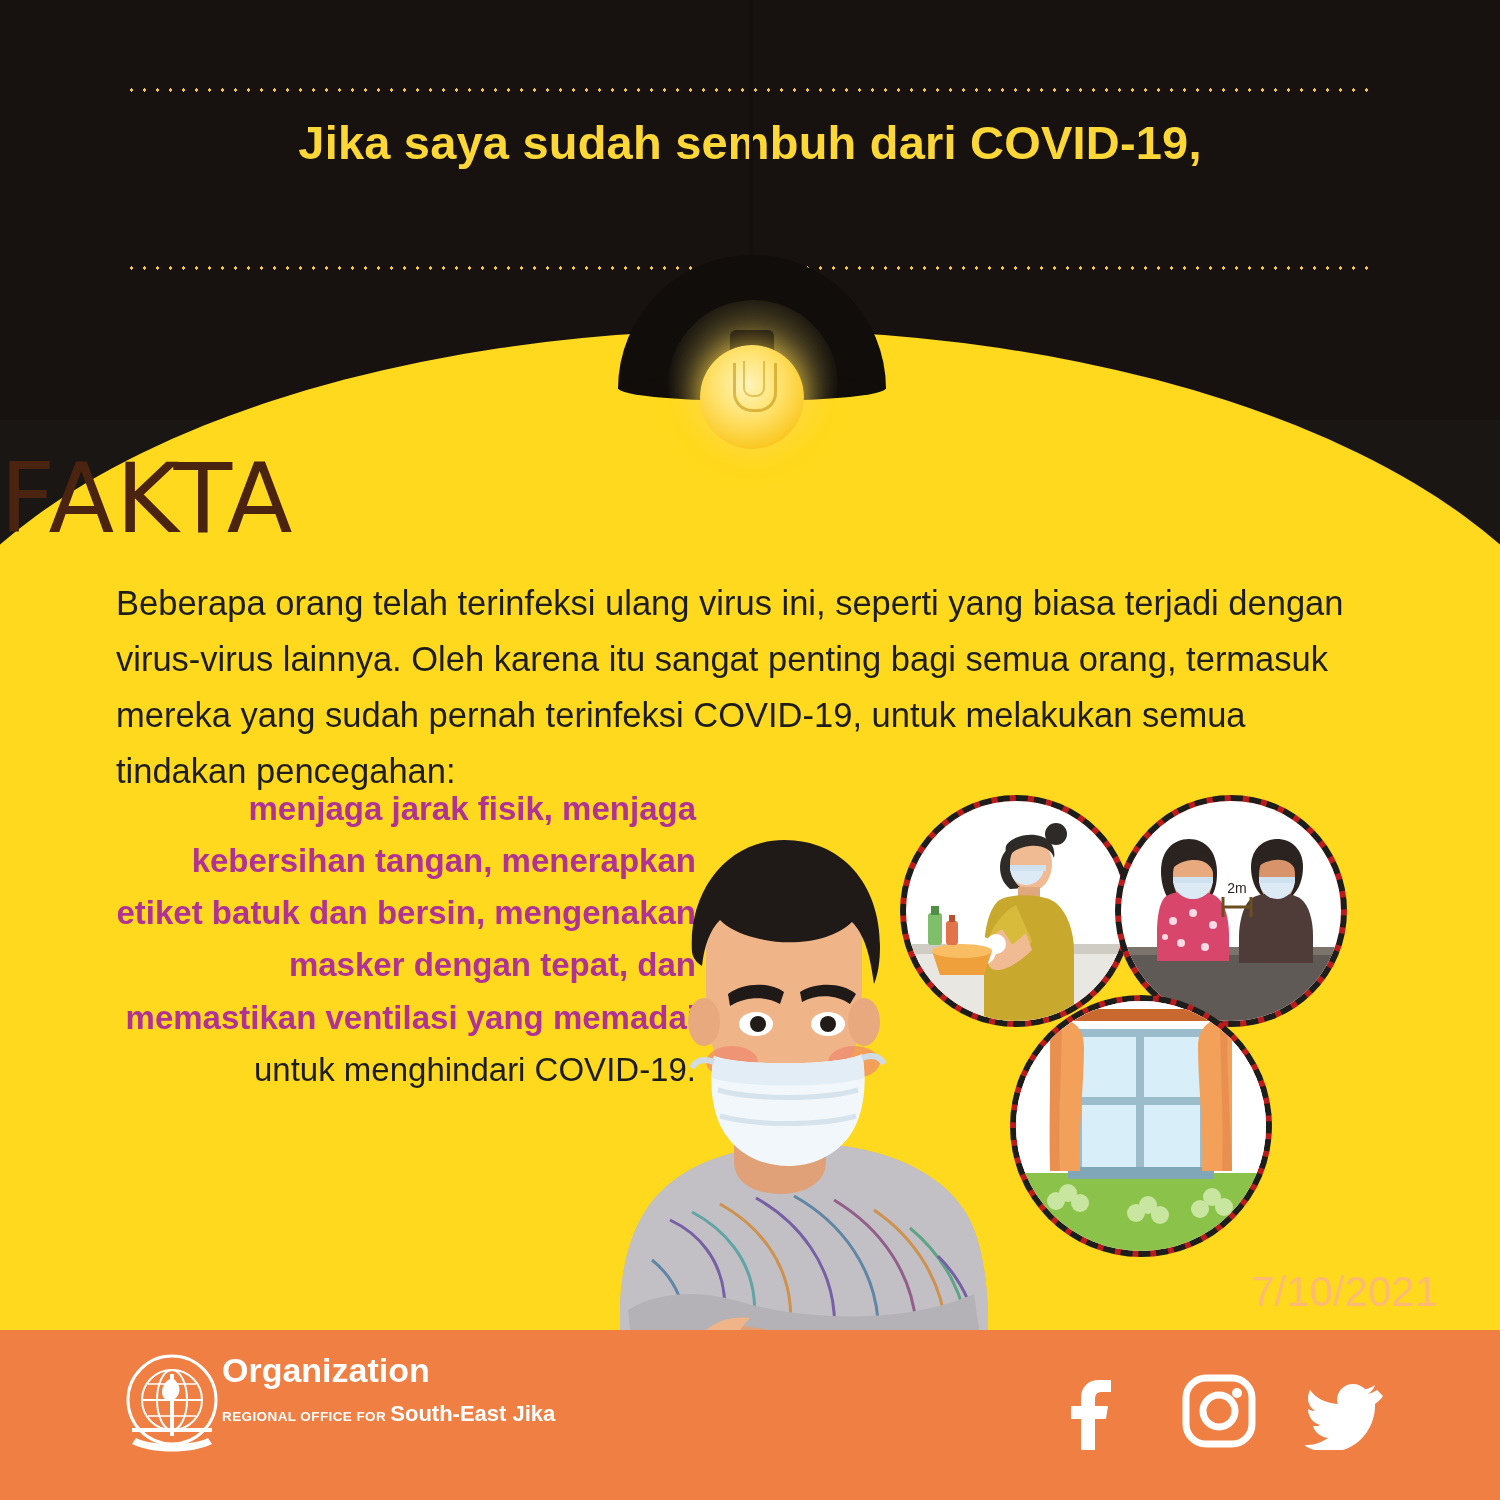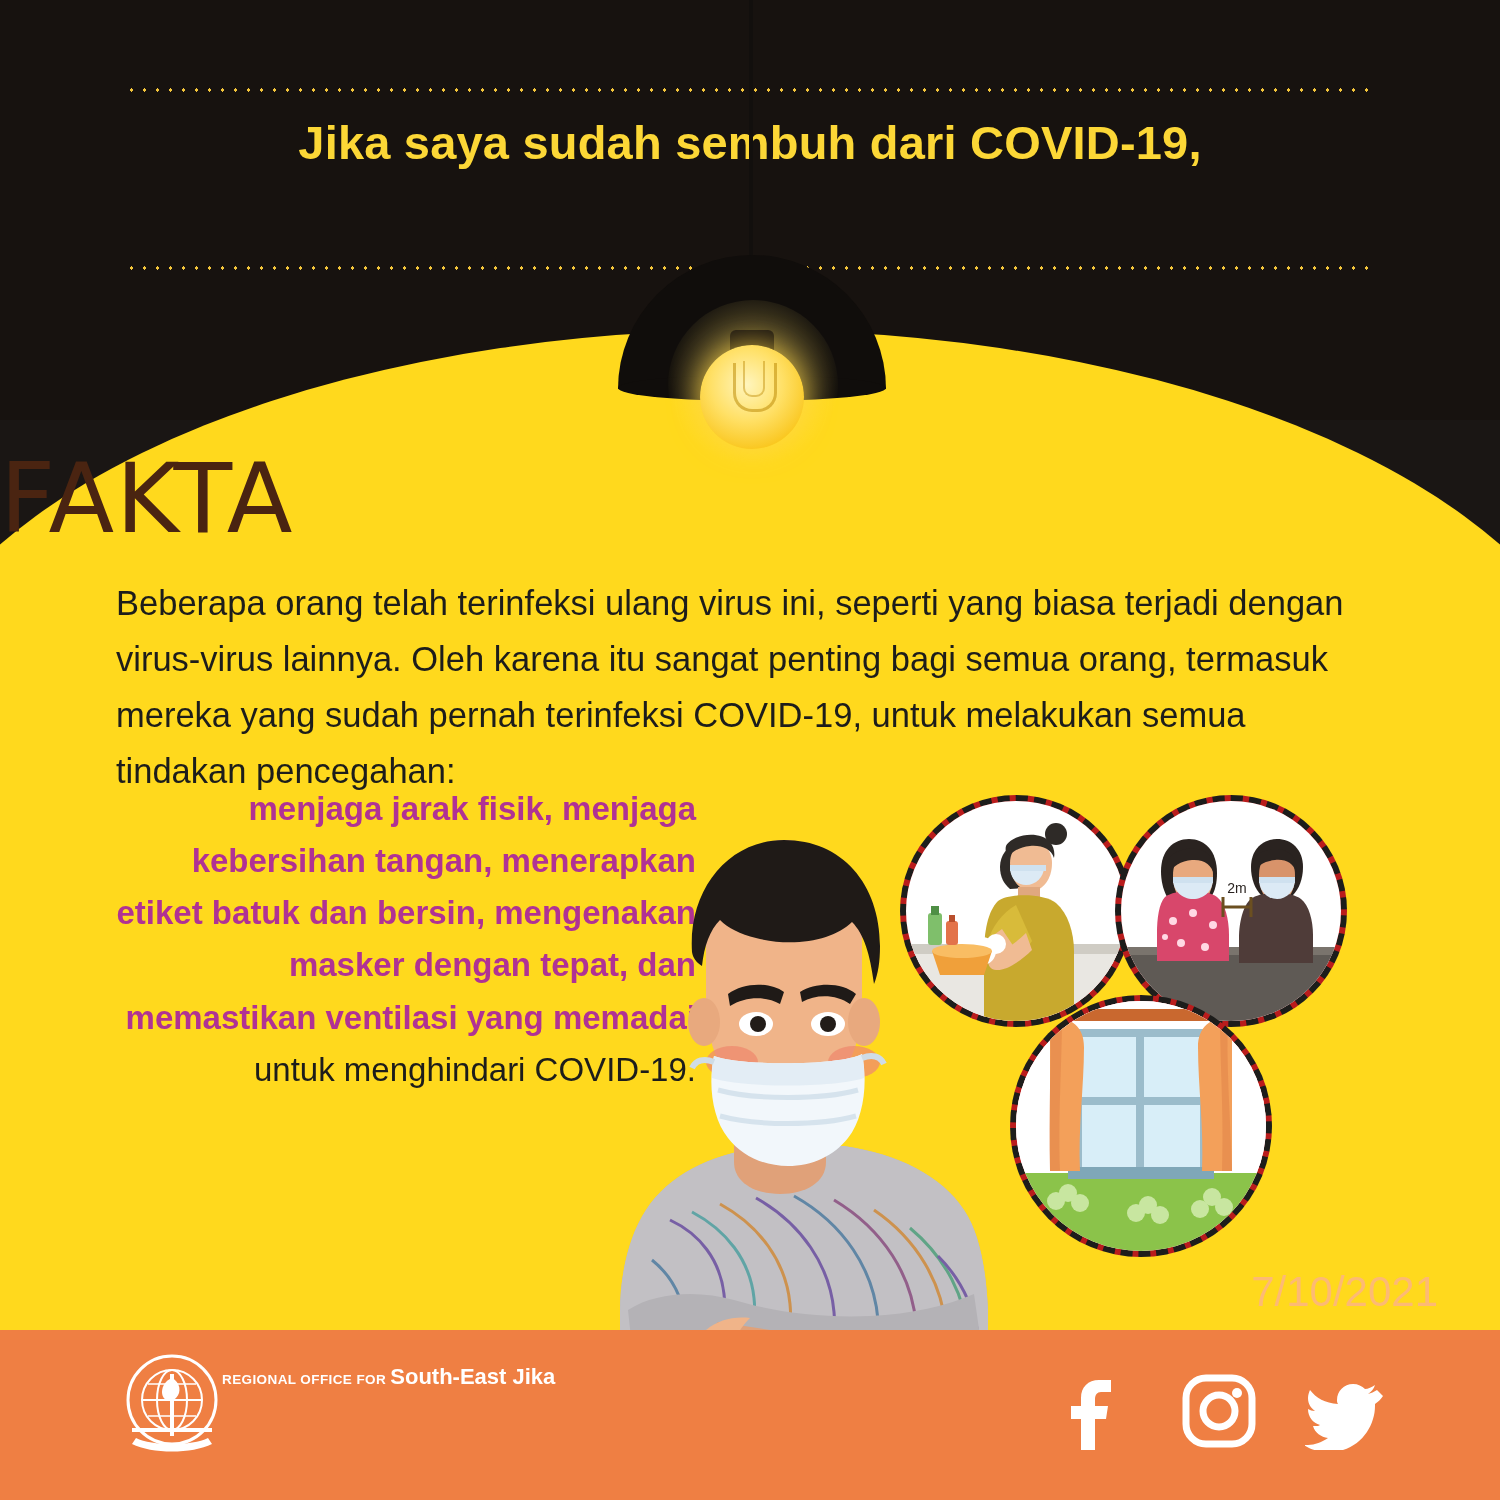--- a/index.html
+++ b/index.html
@@ -340,20 +340,21 @@
         <line x1="22" y1="30" x2="70" y2="30" stroke="#ffffff" stroke-width="1.6"></line>
         <line x1="22" y1="62" x2="70" y2="62" stroke="#ffffff" stroke-width="1.6"></line>
         <rect x="44" y="20" width="4" height="62" fill="#ffffff"></rect>
         <path d="M46 24c8 4 10 14 4 20-6 6-14 2-14-6 0-6 4-12 10-14z" fill="#ffffff"></path>
         <path d="M10 84c16 8 56 8 72 0l4 6c-20 10-60 10-80 0z" fill="#ffffff"></path>
         <path d="M6 74h80v4H6z" fill="#ffffff"></path>
       </g>
     </svg>
   </div>
   <div class="who-text">
+    <div class="l1">Organization</div>
     <div class="l3">
       <span>REGIONAL OFFICE FOR</span>
       <b>South-East Jika</b>
     </div>
   </div>
 
   <div class="socials">
     <div class="sbtn fb">
       <svg viewBox="0 0 78 78" width="78" height="78">
         <path d="M46 20h10V8H44c-11 0-18 7-18 18v8H16v13h10v31h14V47h11l2-13H40v-7c0-4 2-7 6-7z" fill="#ffffff"></path>

